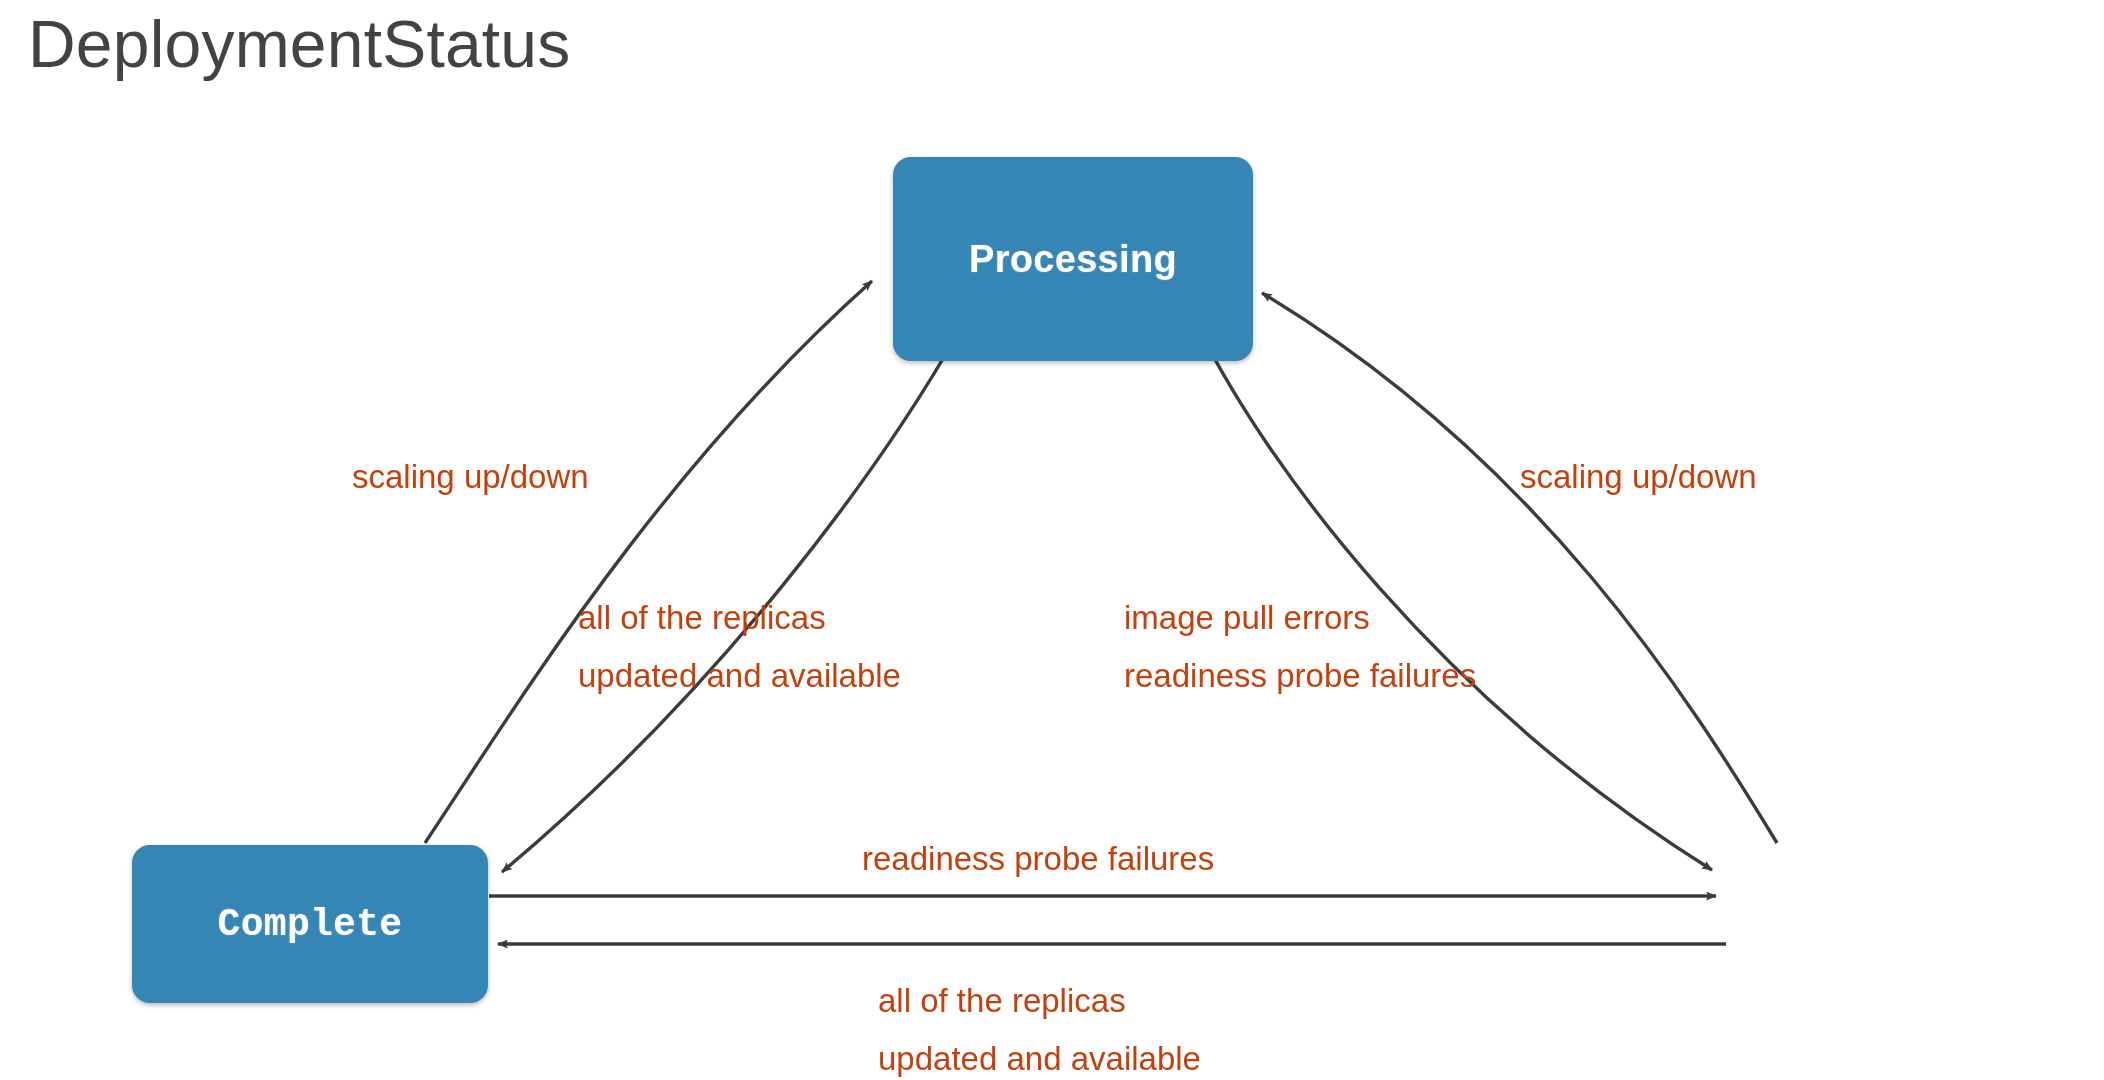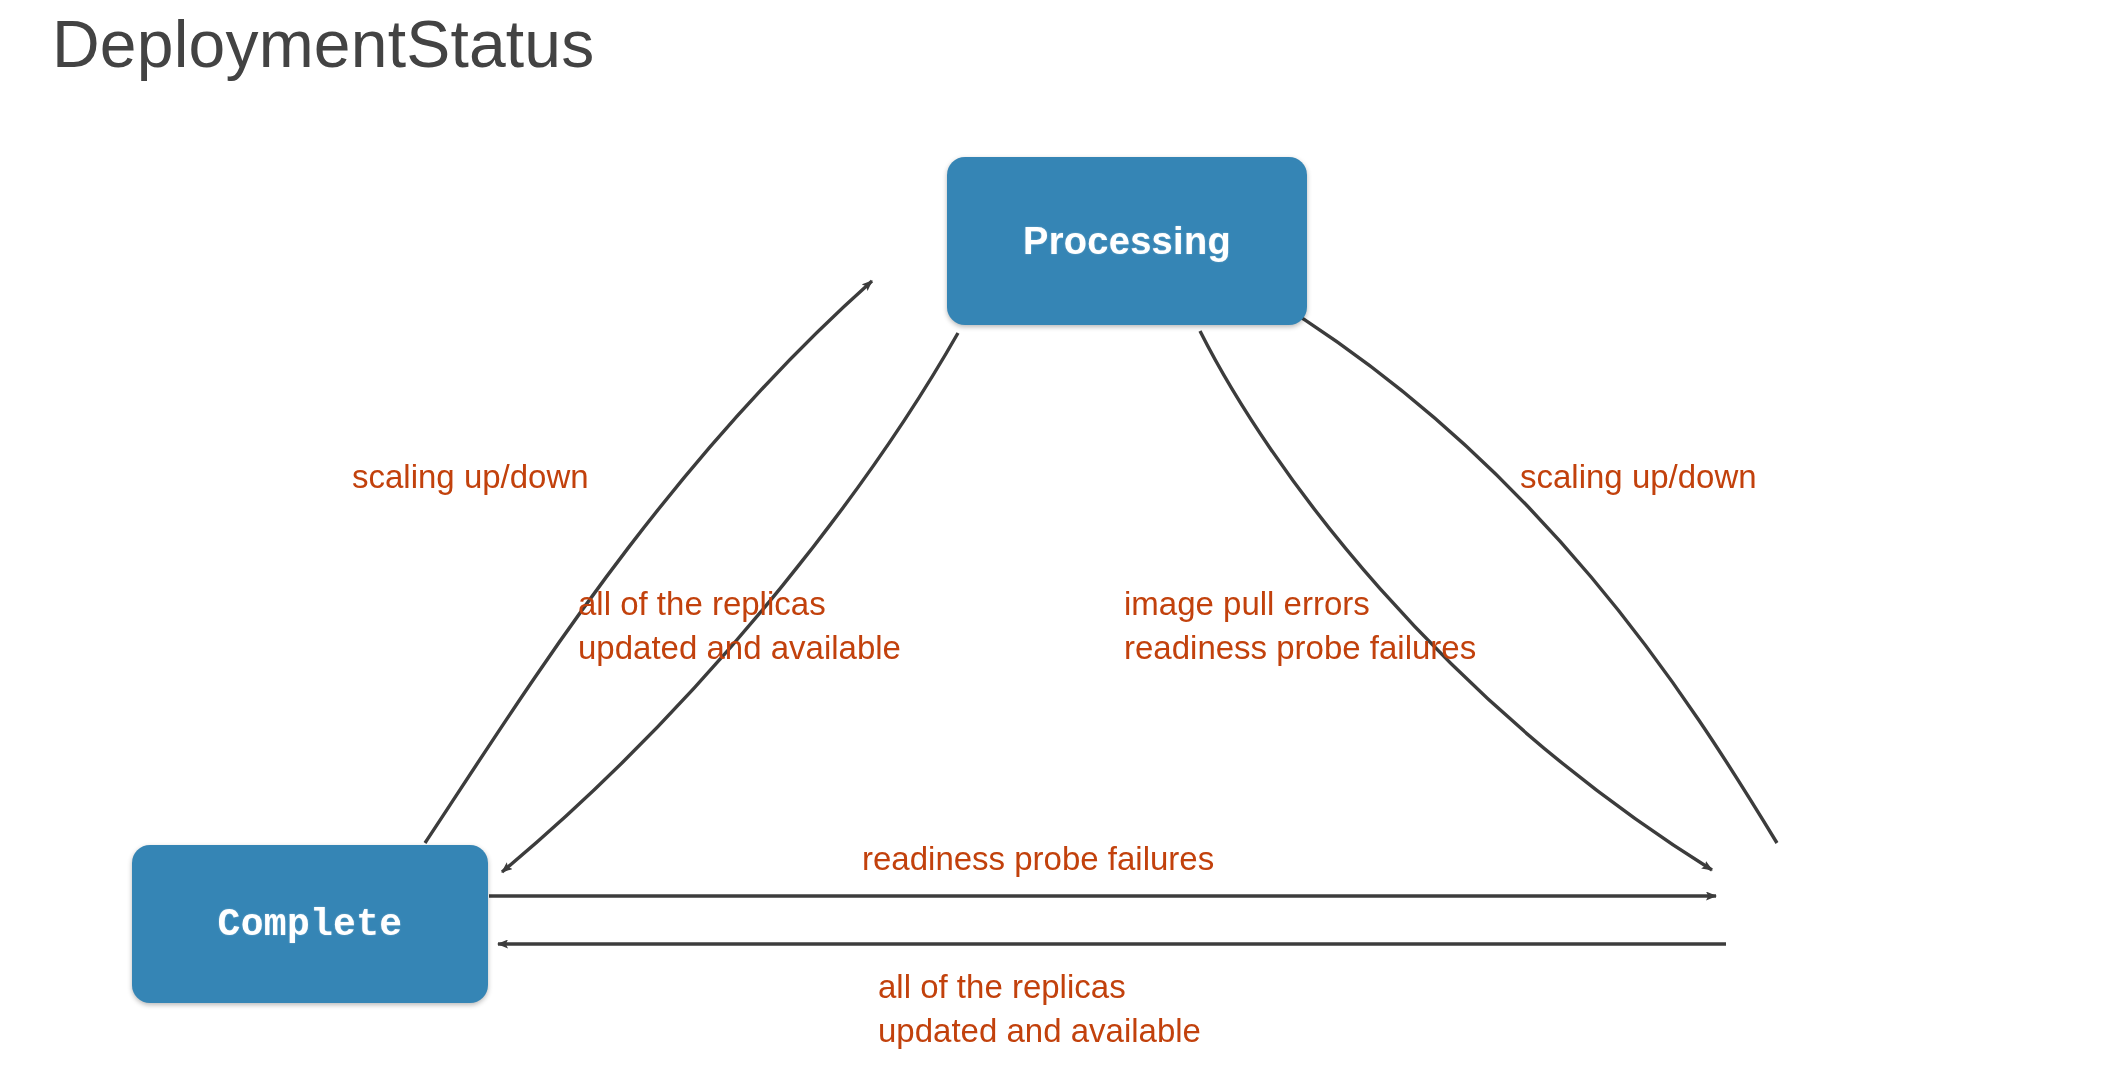--- a/index.html
+++ b/index.html
@@ -12,21 +12,21 @@
   }
   #stage {
     position: relative;
     width: 2104px;
     height: 1080px;
     background: #ffffff;
     overflow: hidden;
   }
   #diagram-title {
     position: absolute;
-    left: 52px;
+    left: 28px;
     top: 6px;
     font-size: 66px;
     font-weight: 400;
     color: #434343;
     letter-spacing: 0.2px;
     white-space: nowrap;
   }
   #edge-layer {
     position: absolute;
     left: 0;
@@ -45,24 +45,24 @@
   }
   .node-label {
     color: #ffffff;
     font-weight: bold;
     font-size: 38px;
     letter-spacing: 0.3px;
     white-space: nowrap;
     text-shadow: 0 0 2px rgba(255,255,255,0.35);
   }
   #node-processing {
-    left: 947px;
+    left: 893px;
     top: 157px;
     width: 360px;
-    height: 168px;
+    height: 204px;
   }
   #node-complete {
     left: 132px;
     top: 845px;
     width: 356px;
     height: 158px;
     font-family: Liberation Mono, monospace;
   }
   #node-failed {
     left: 1724px;
@@ -71,21 +71,21 @@
     height: 158px;
   }
   .edge-label {
     position: absolute;
     color: #c2410c;
     font-size: 33px;
     line-height: 44px;
     white-space: nowrap;
     text-align: left;
   }
-  .edge-label span { display: block; }
+  .edge-label span { display: block; margin-top: 14px; }
   #label-scaling-left  { left: 352px;  top: 455px; }
   #label-scaling-right { left: 1520px; top: 455px; }
   #label-replicas-left  { left: 578px;  top: 582px; width: 388px; }
   #label-errors-right   { left: 1124px; top: 582px; width: 430px; }
   #label-readiness-mid  { left: 862px;  top: 837px; }
   #label-replicas-bot   { left: 878px;  top: 965px; width: 400px; }
 </style>
 </head>
 <body>
 

